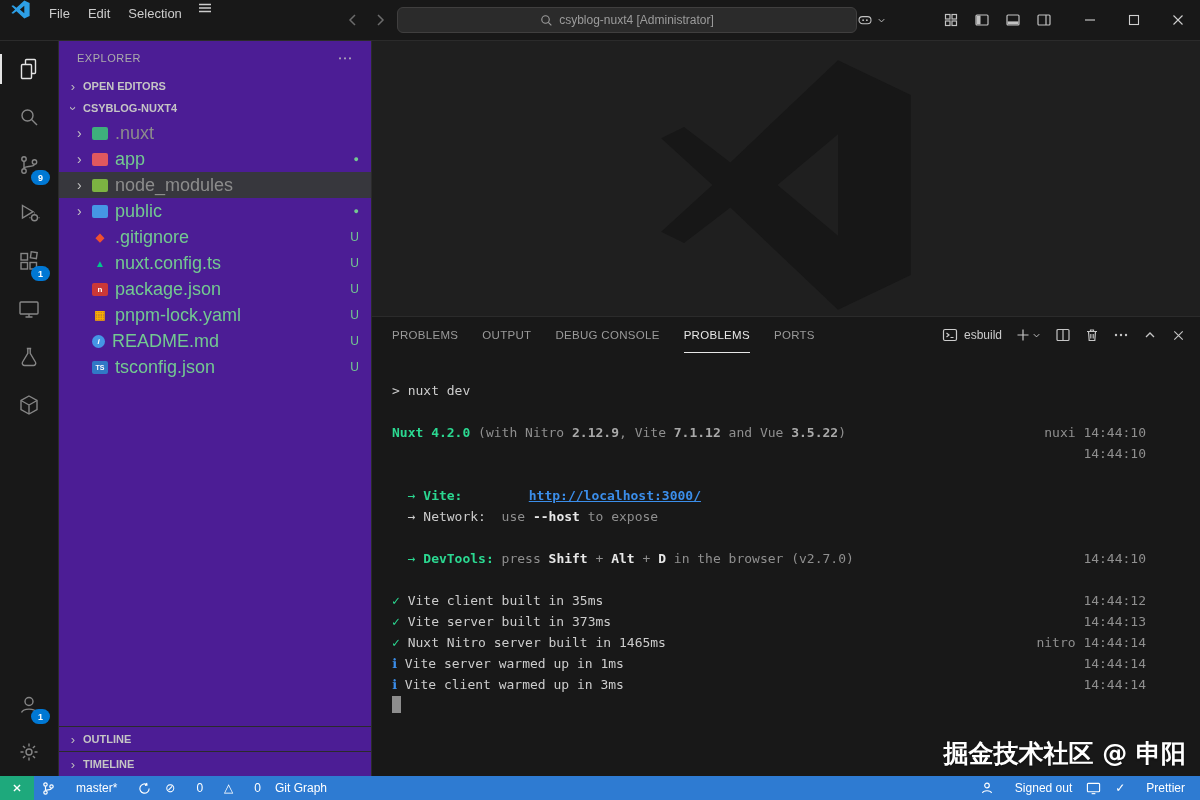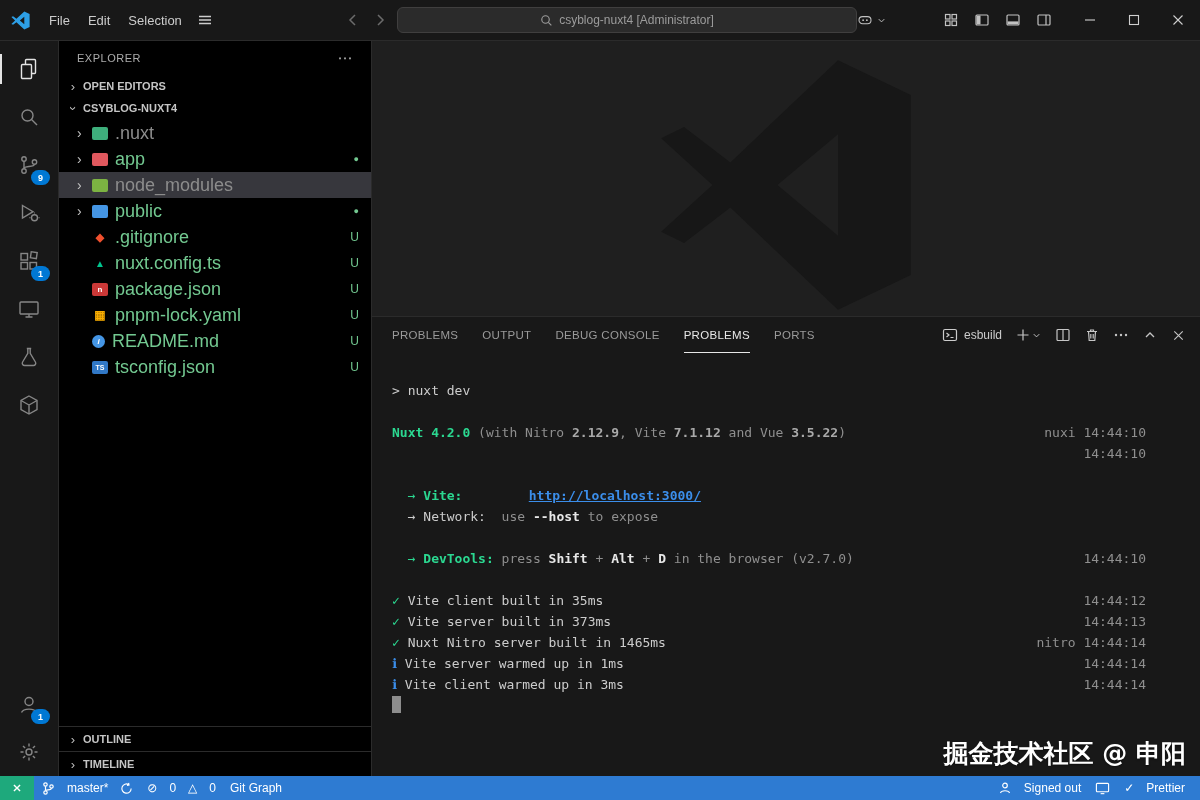--- a/index.html
+++ b/index.html
@@ -1,20 +1,20 @@
 <!DOCTYPE html>
 <html><head>
 <meta charset="utf-8">
 <style>
   html,body{margin:0;padding:0;}
   body{width:1200px;height:800px;overflow:hidden;background:#1f1f1f;font-family:"Liberation Sans",sans-serif;}
   .window{position:relative;width:1200px;height:800px;display:flex;flex-direction:column;color:#ccc;font-size:13px;}
 
   
-  .titlebar{position:relative;height:40px;flex:none;background:#181818;border-bottom:1px solid #2b2b2b;display:flex;align-items:center;z-index:6;}
+  .titlebar{position:relative;height:40px;flex:none;background:#181818;border-bottom:1px solid #2b2b2b;display:flex;align-items:flex-start;z-index:6;}
   .tb-logo{width:40px;display:flex;justify-content:center;align-items:center;}
   .menubar{display:flex;align-items:center;}
   .menu-item{padding:0 9px;height:26px;display:flex;align-items:center;border-radius:5px;font-size:13px;color:#ccc;cursor:default;}
   .tb-burger{margin-left:6px;display:flex;align-items:center;color:#ccc;cursor:pointer;}
   .tb-center{position:absolute;left:0;right:0;top:0;height:40px;display:flex;align-items:center;justify-content:center;gap:7px;pointer-events:none;}
   .tb-center > *{pointer-events:auto;}
   .nav-arrow{color:#6b6b6b;display:flex;padding:0 3px;}
   .searchbox{width:458px;height:24px;background:#2b2b2b;border:1px solid #403f3f;border-radius:6px;display:flex;align-items:center;justify-content:center;gap:6px;color:#9c9c9c;font-size:12px;cursor:text;}
   .tb-right{margin-left:auto;display:flex;align-items:center;height:40px;z-index:2;}
   .copilot{display:flex;align-items:center;gap:2px;color:#c2c2c2;margin-right:56px;cursor:pointer;}
@@ -25,21 +25,21 @@
   
   .main{flex:1;display:flex;min-height:0;}
   .activitybar{width:58px;flex:none;background:#181818;border-right:1px solid #2b2b2b;display:flex;flex-direction:column;align-items:stretch;padding-top:4px;}
   .ab-item{position:relative;height:48px;display:flex;align-items:center;justify-content:center;color:#868686;cursor:pointer;}
   .ab-item.active{color:#e4e4e4;}
   .ab-item.active::before{content:"";position:absolute;left:0;top:9px;bottom:9px;width:2px;background:#e4e4e4;}
   .ab-spacer{flex:1;}
   .badge{position:absolute;right:8px;bottom:4px;background:#0078d4;color:#fff;border-radius:9px;min-width:15px;height:15px;font-size:9px;display:flex;align-items:center;justify-content:center;padding:0 2px;font-weight:700;}
 
   
-  .sidebar{width:312px;flex:none;background:#000000;border-right:1px solid #2b2b2b;display:flex;flex-direction:column;min-height:0;}
+  .sidebar{width:312px;flex:none;background:#4c1d95;border-right:1px solid #2b2b2b;display:flex;flex-direction:column;min-height:0;}
   .sb-header{height:34px;flex:none;display:flex;align-items:center;padding:0 18px;color:#acacac;font-size:11px;letter-spacing:.5px;}
   .sb-ellipsis{margin-left:auto;color:#bfbfbf;font-size:15px;cursor:pointer;}
   .sec{height:22px;flex:none;display:flex;align-items:center;gap:4px;padding:0 8px;font-size:11px;font-weight:700;color:#c5c5c5;cursor:pointer;}
   .sec .chevron{font-size:13px;font-weight:400;width:12px;display:inline-flex;justify-content:center;color:#bdbdbd;}
   .chevron.down{transform:rotate(90deg);}
   .tree{margin-top:1px;}
   .tree-row{height:26px;display:flex;align-items:center;padding:0 12px 0 18px;cursor:pointer;}
   .tree-row.selected{background:#37373d;}
   .chev{width:15px;flex:none;color:#c3c3c3;font-size:14px;}
   .fname{font-size:18px;}
@@ -80,21 +80,21 @@
   .fg{color:#cccccc;} .fgb{color:#e8e8e8;font-weight:700;}
   .dim{color:#8f8f8f;} .dimb{color:#a9a9a9;font-weight:700;}
   .green{color:#2bd891;} .greenb{color:#2bd891;font-weight:700;}
   .link{color:#3b8eea;font-weight:700;text-decoration:underline;margin-left:35px;}
   .blue{color:#3b8eea;}
   .cursorblk{display:inline-block;width:9px;height:17px;background:#8d8d8d;vertical-align:-3px;}
 
   
   .statusbar{height:24px;flex:none;background:#2e7bd2;display:flex;align-items:center;color:#fff;font-size:12px;z-index:6;}
   .sb-remote{background:#1ea97c;height:24px;display:flex;align-items:center;padding:0 10px;cursor:pointer;}
-  .sb-item{display:flex;align-items:center;gap:12px;padding:0 7px;height:24px;cursor:pointer;white-space:nowrap;}
+  .sb-item{display:flex;align-items:center;gap:21px;padding:0 7px;height:24px;cursor:pointer;white-space:nowrap;}
   .sb-glyph{font-size:12px;line-height:1;}
   .sb-right{margin-left:auto;display:flex;align-items:center;padding-right:8px;}
 
   .watermark-text{position:absolute;right:14px;bottom:30px;font-size:25px;font-weight:700;color:#ffffff;z-index:5;font-family:"DejaVu Sans",sans-serif;text-shadow:0 1px 2px rgba(0,0,0,.45);}
 </style>
 </head>
 <body>
 
 <div class="window">
 

